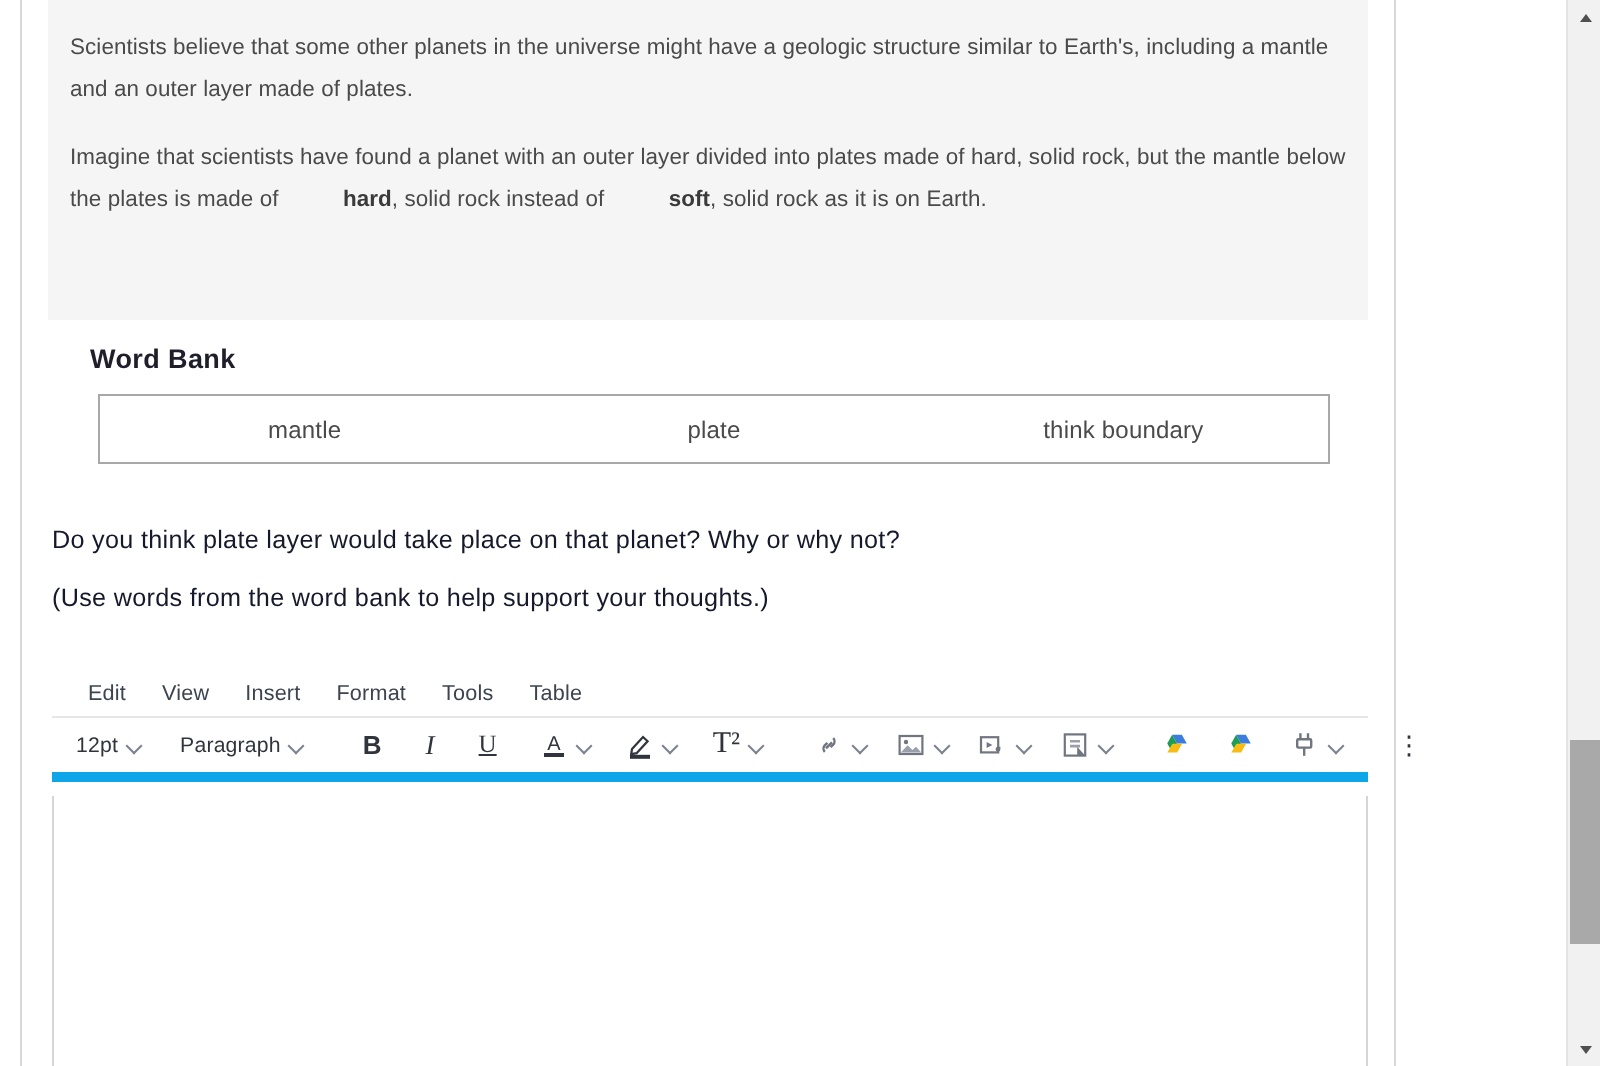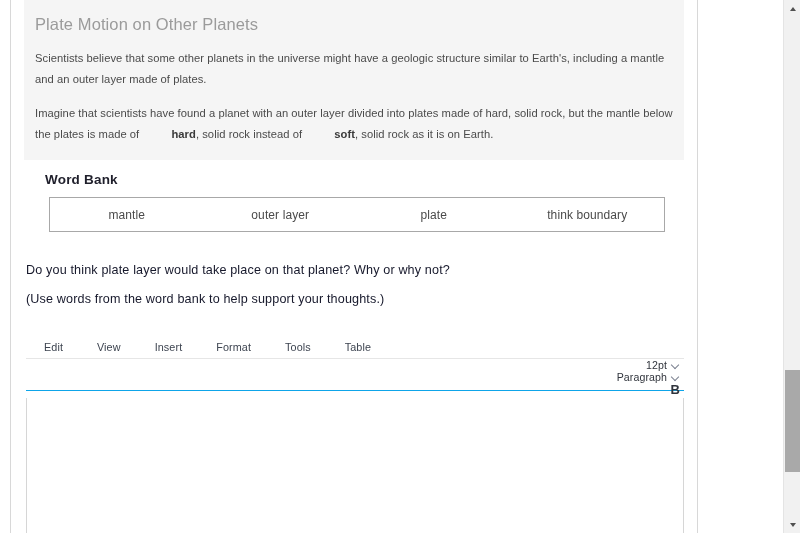--- a/index.html
+++ b/index.html
@@ -62,33 +62,32 @@
     letter-spacing: .15px; font-weight: 400;
   }
   .q1 { top: 263px; }
   .q2 { top: 292px; }
 
   
   .editor {
     position: absolute; left: 2px; top: 336px; width: 658px; height: 200px;
   }
   .menubar {
-    height: 23px; display: flex; align-items: flex-start; gap: 16px;
+    height: 23px; display: flex; align-items: flex-start; gap: 0;
     border-bottom: 1px solid #e6e6e6; padding-left: 12px;
   }
   .menu-item {
     font-size: 10.8px; color: #3d4450; padding: 0 9px; letter-spacing: .1px;
     cursor: default; line-height: 23px;
   }
   .menu-item:first-child { padding-left: 6px; }
 
   .toolbar {
-    height: 32px; display: flex; align-items: flex-end; padding-left: 8px;
-    border-bottom: 1px solid #0ea5e9;
-    flex-direction: column;
+    height: 32px; display: flex; align-items: center; padding-left: 8px;
+    border-bottom: 5px solid #0ea5e9;
   }
   .tb-btn {
     display: flex; align-items: center; height: 24px; padding: 0 4px;
     border-radius: 3px; cursor: default;
   }
   .tb-label { font-size: 10.6px; color: #30343c; letter-spacing: .1px; }
   .chev {
     display: inline-block; width: 8px; height: 8px; margin-left: 5px;
     position: relative;
   }
@@ -141,29 +140,27 @@
 <body>
 
 <div id="root">
 
   <div class="page-rule"></div>
   <div class="page-rule2"></div>
 
   <div class="content">
 
     <div class="info-panel">
-      <div class="panel-title">Plate Motion on Other Planets</div>
       <div class="panel-p">Scientists believe that some other planets in the universe might have a geologic structure similar to Earth's, including a mantle and an outer layer made of plates.</div>
       <div class="panel-p" id="para2">Imagine that scientists have found a planet with an outer layer divided into plates made of hard, solid rock, but the mantle below the plates is made of <b>hard</b>, solid rock instead of <b>soft</b>, solid rock as it is on Earth.</div>
     </div>
 
     <div class="wb-heading">Word Bank</div>
     <div class="word-bank">
       <div class="wb-word">mantle</div>
-      <div class="wb-word">outer layer</div>
       <div class="wb-word">plate</div>
       <div class="wb-word">think boundary</div>
     </div>
 
     <div class="question q1">Do you think plate layer would take place on that planet? Why or why not?</div>
     <div class="question q2">(Use words from the word bank to help support your thoughts.)</div>
 
     <div class="editor">
 
       <div class="menubar">

